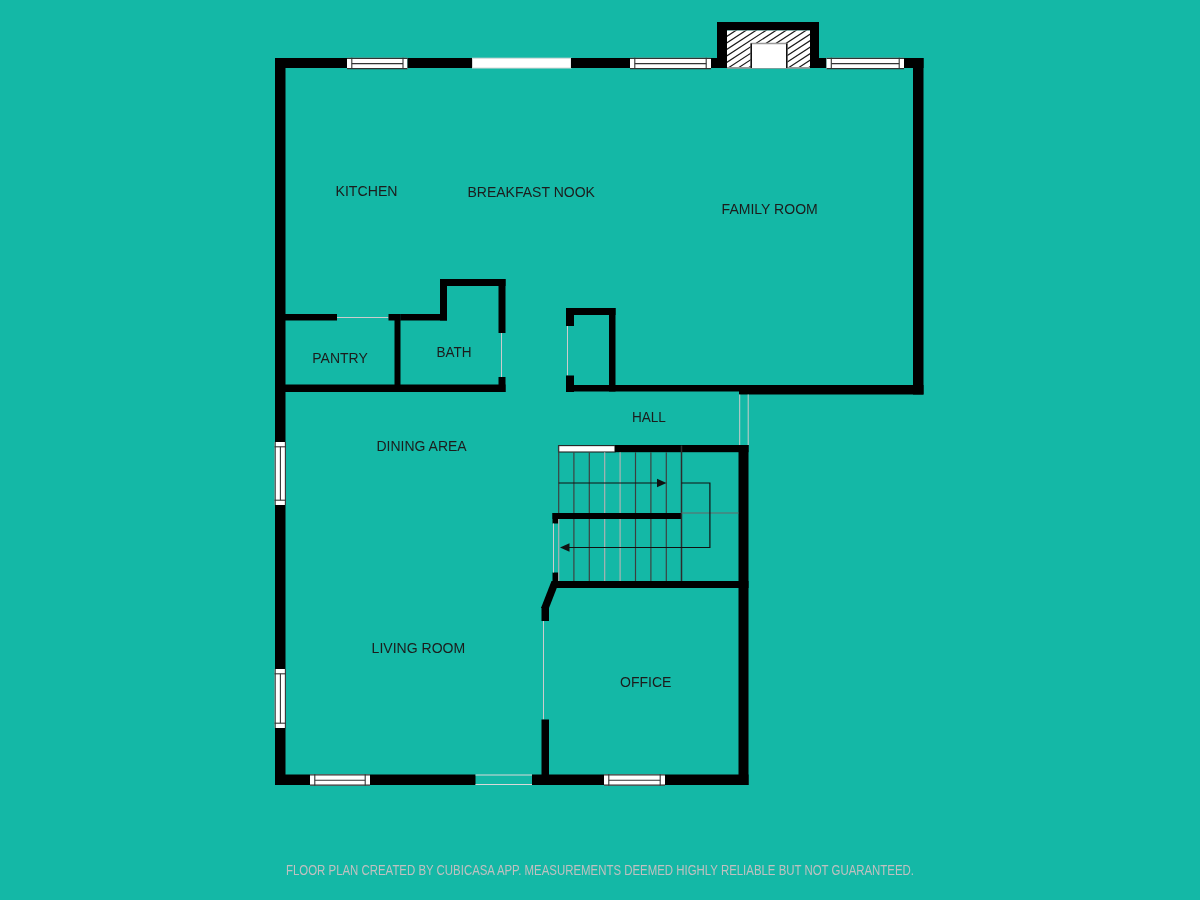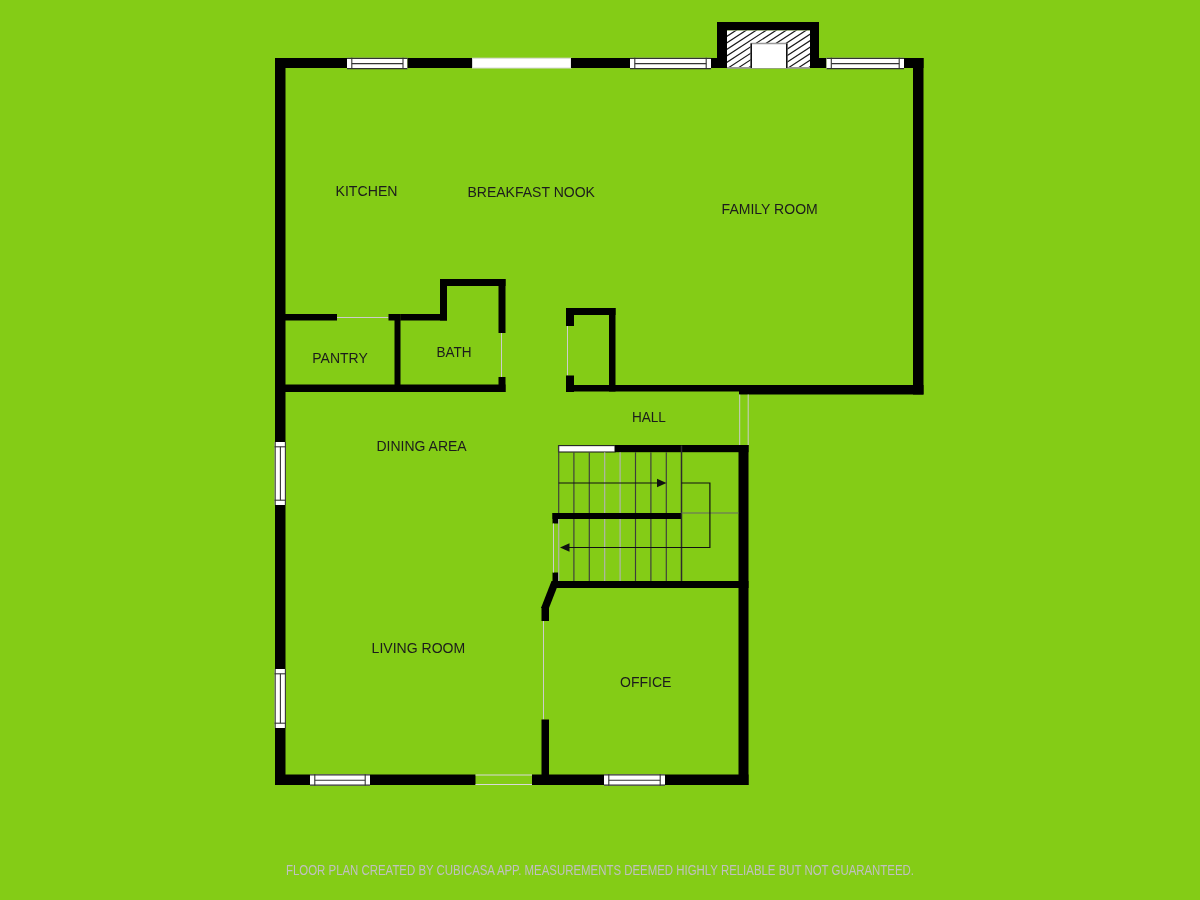--- a/index.html
+++ b/index.html
@@ -1,16 +1,16 @@
 <!DOCTYPE html>
 <html><head>
 <meta charset="utf-8">
 <style>
   html,body{margin:0;padding:0;background:#ffffff;}
-  .page{width:1200px;height:900px;position:relative;background:#84cc16;overflow:hidden;}
+  .page{width:1200px;height:900px;position:relative;background:#14b8a6;overflow:hidden;}
   text{font-family:"Liberation Sans",sans-serif;fill:#1c1c1c;}
 </style>
 </head>
 <body>
 <div class="page">
 <svg width="1200" height="900" viewBox="0 0 1200 900">
 
 <rect x="275" y="58" width="72" height="10" fill="#000"></rect>
 
 <g stroke="#333" stroke-width="1.1">

